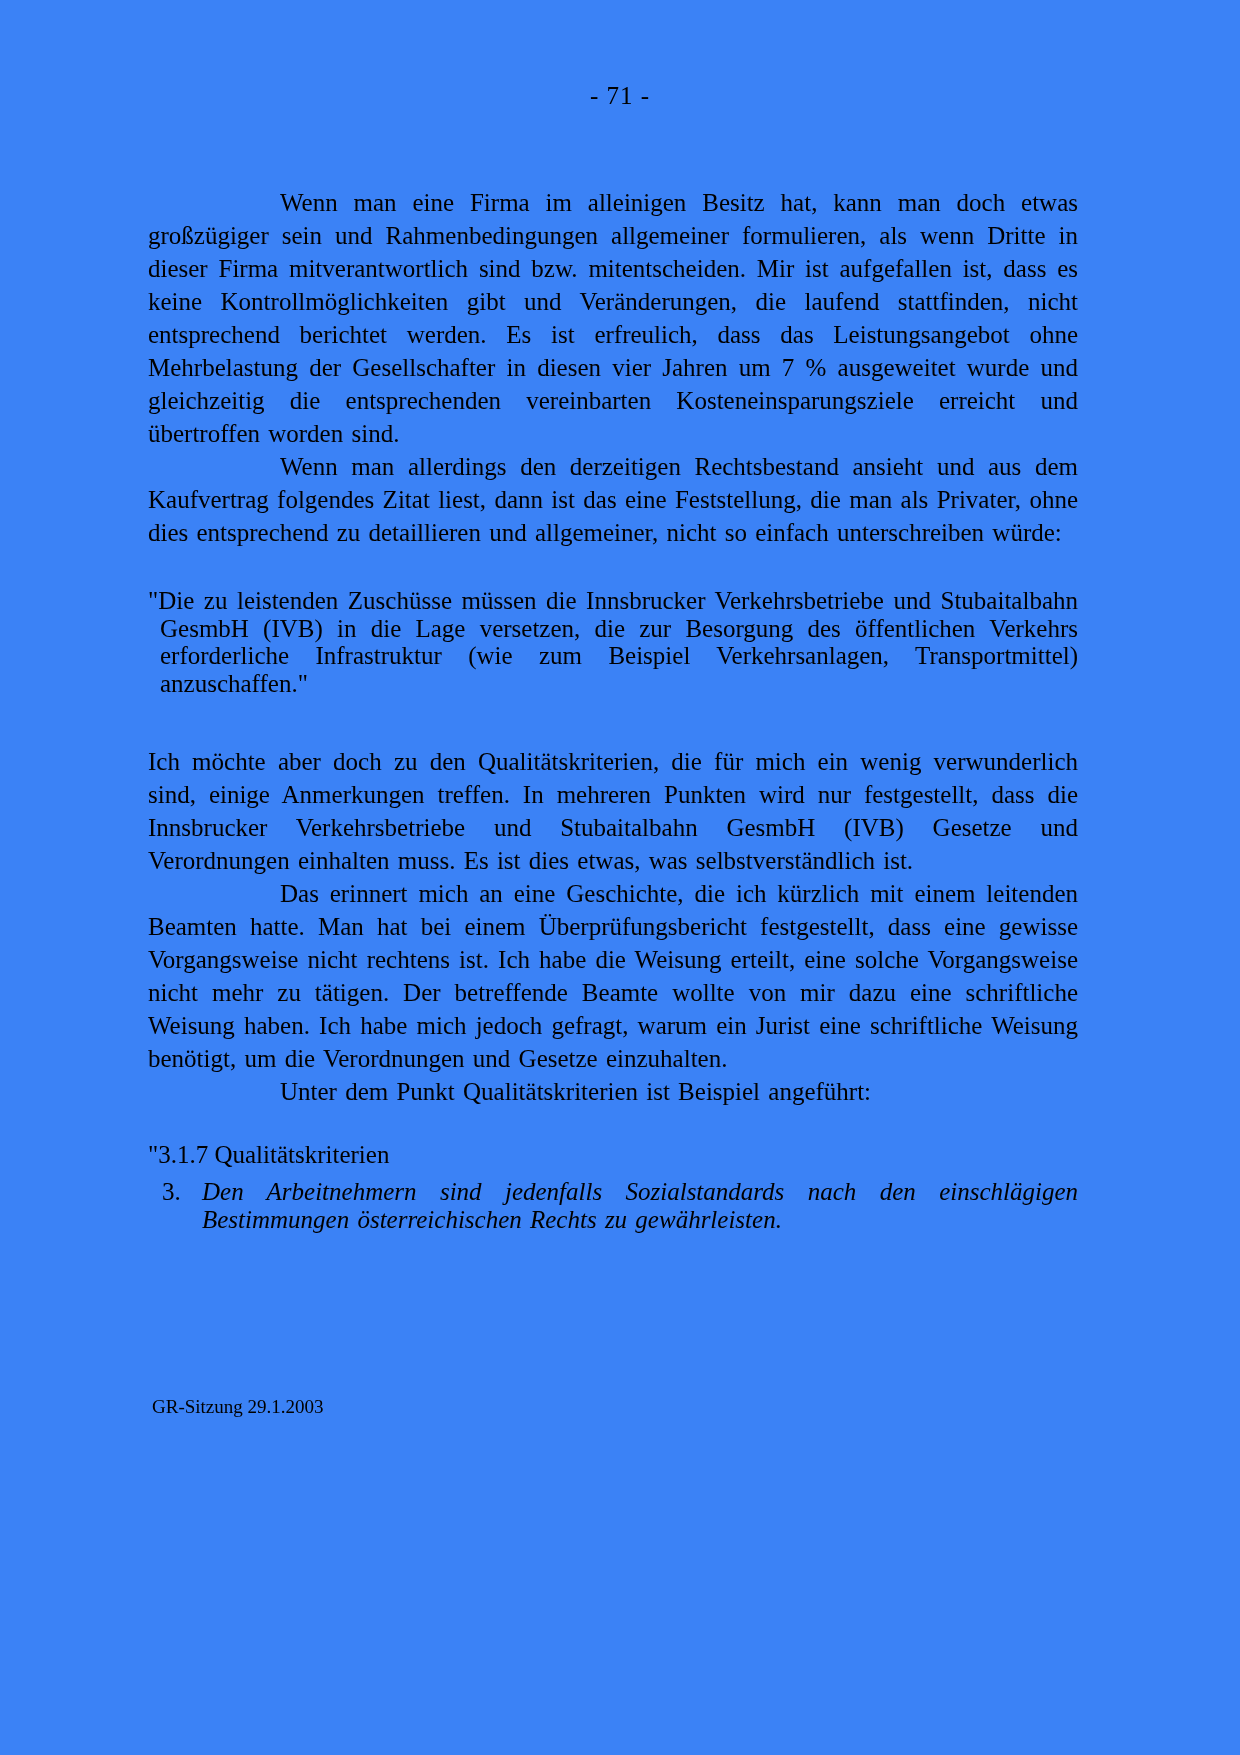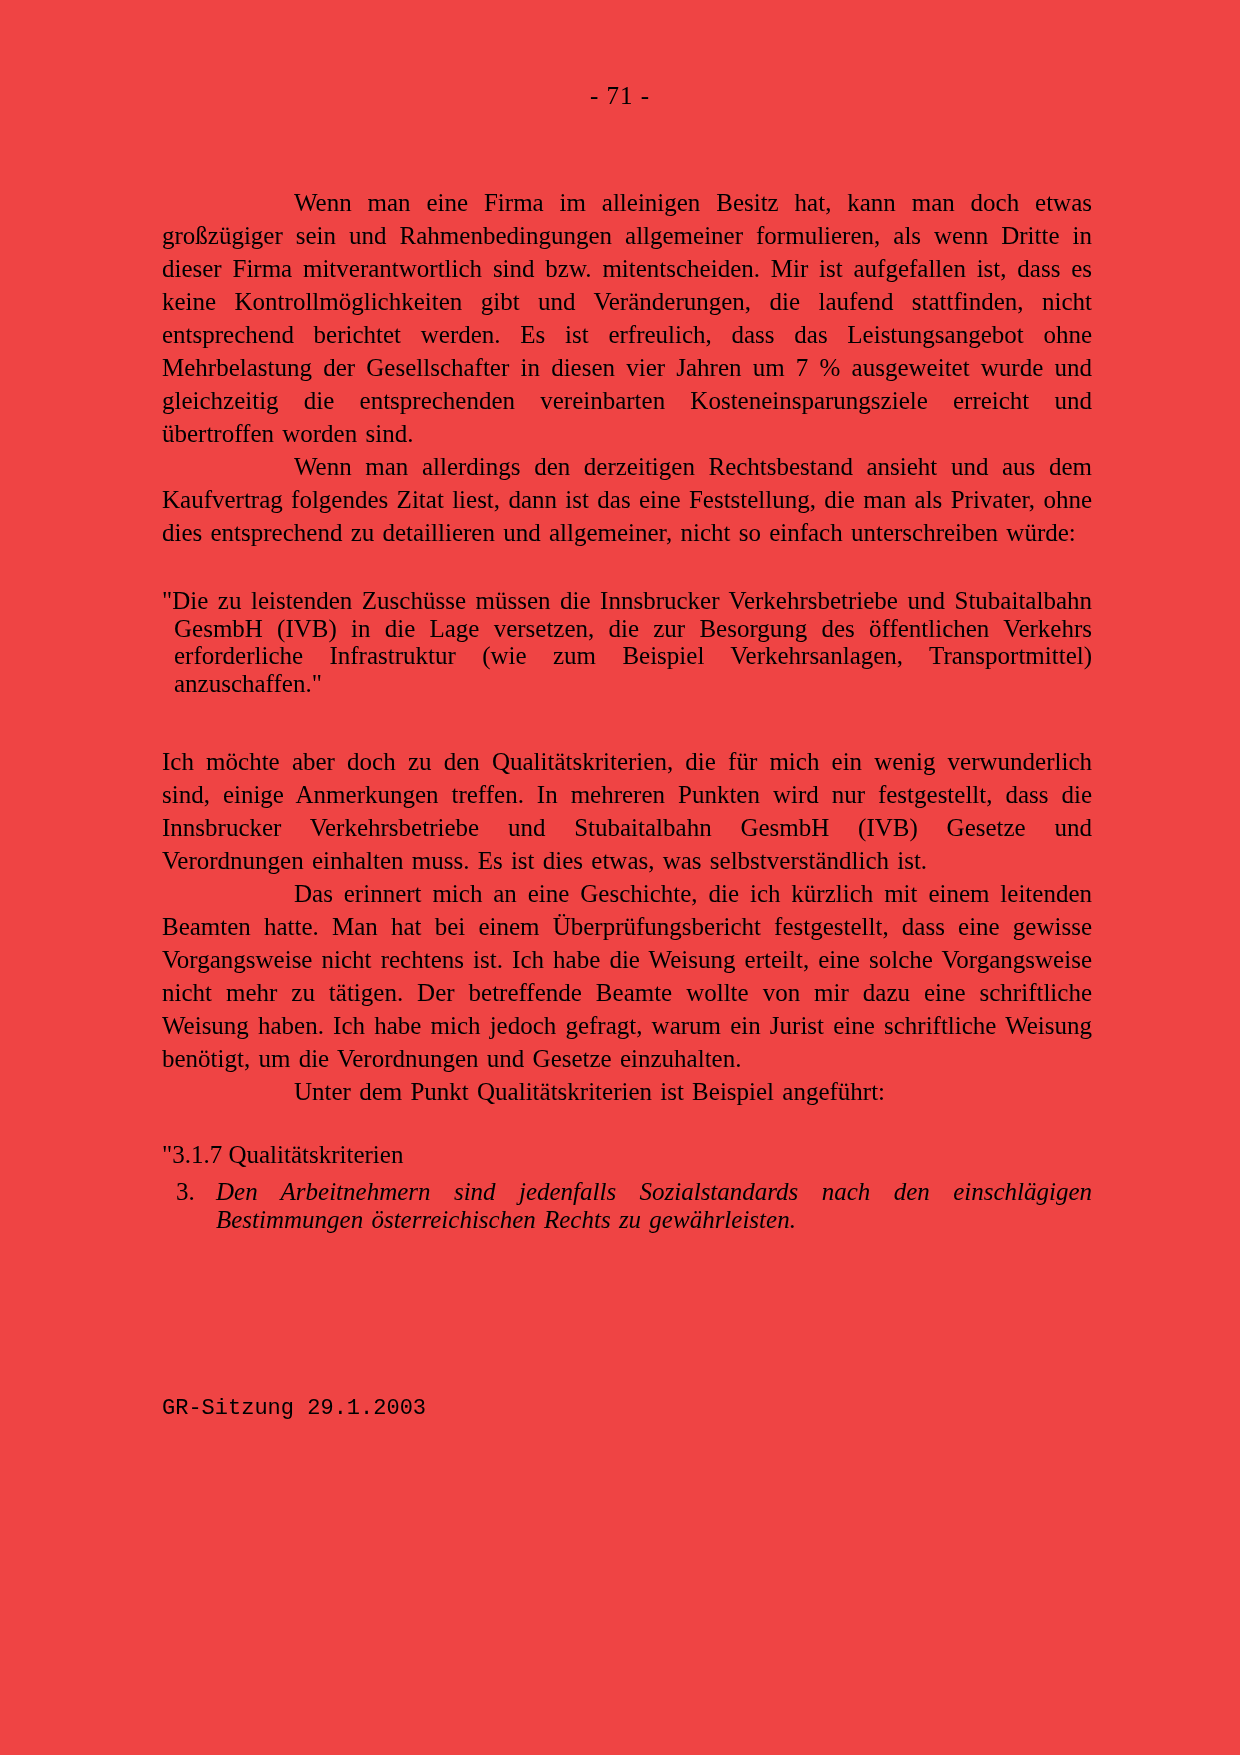--- a/index.html
+++ b/index.html
@@ -6,38 +6,38 @@
   html, body {
     margin: 0;
     padding: 0;
     background: #e8e8e8;
   }
   .page {
     position: relative;
     width: 1240px;
     height: 1755px;
     margin: 0 auto;
-    background: #ef4444;
+    background: #3b82f6;
     color: #000000;
     font-family: "Liberation Serif", "DejaVu Serif", serif;
     overflow: hidden;
   }
   .page-number {
     position: absolute;
     top: 82px;
     left: 0;
     right: 0;
     text-align: center;
     font-size: 25px;
     letter-spacing: 1px;
   }
   .content {
     position: absolute;
     top: 186px;
-    left: 162px;
+    left: 148px;
     width: 930px;
   }
   p.body {
     margin: 0;
     font-size: 25px;
     line-height: 33px;
     text-align: justify;
     word-spacing: 2px;
   }
   p.first-indent {
@@ -69,24 +69,23 @@
     padding-left: 14px;
   }
   .quote-list-item .item-text {
     flex: 1;
     text-align: justify;
     word-spacing: 2px;
     font-style: italic;
   }
   .footer {
     position: absolute;
-    left: 162px;
+    left: 152px;
     top: 1396px;
-    font-size: 22px;
-    font-family: Liberation Mono, monospace;
+    font-size: 19px;
   }
 </style>
 </head>
 <body>
 
 <div class="page">
 
   <div class="page-number">- 71 -</div>
 
   <div class="content">

